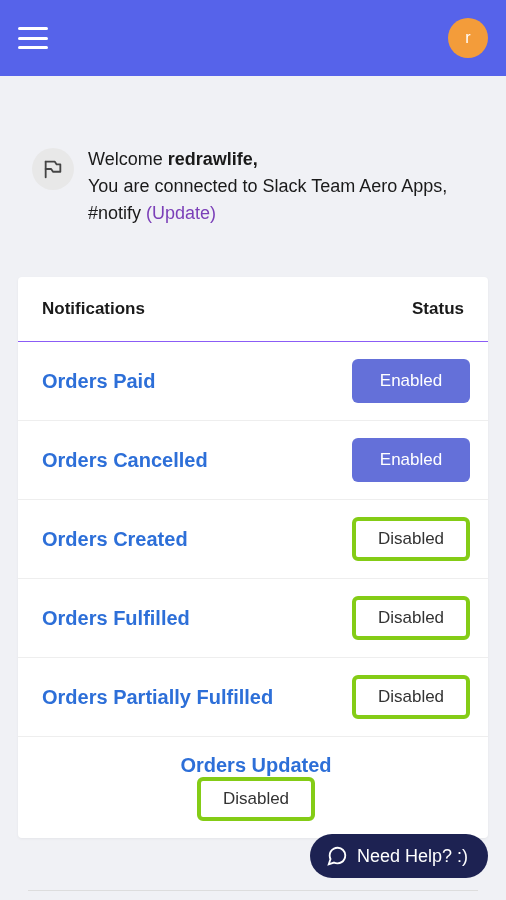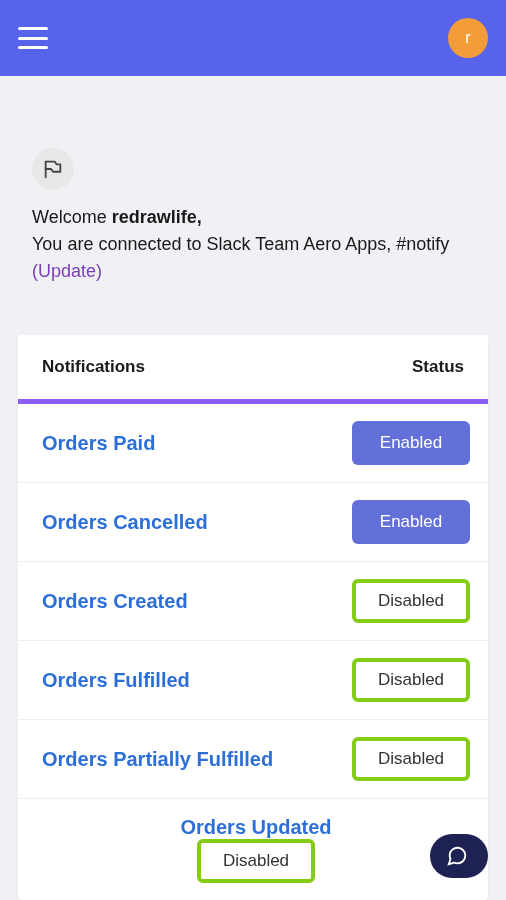--- a/index.html
+++ b/index.html
@@ -50,21 +50,20 @@
       cursor: pointer;
     }
     .content {
       padding: 0 18px;
     }
     .welcome-section {
       display: flex;
       gap: 14px;
       margin-top: 70px;
       padding: 0 10px 0 14px;
-      flex-direction: column;
     }
     .flag-icon-wrap {
       width: 42px;
       height: 42px;
       border-radius: 50%;
       background: #e8e8e8;
       display: flex;
       align-items: center;
       justify-content: center;
       flex-shrink: 0;
@@ -85,21 +84,21 @@
     .notifications-card {
       background: white;
       border-radius: 4px;
       margin-top: 50px;
       box-shadow: 0 1px 3px rgba(0,0,0,0.05);
     }
     .card-header {
       display: flex;
       justify-content: space-between;
       padding: 22px 24px;
-      border-bottom: 5px solid #8b5cf6;
+      border-bottom: 1px solid #8b5cf6;
     }
     .card-header-label {
       font-size: 17px;
       font-weight: 600;
       color: #1a1a1a;
     }
     .notification-row {
       display: flex;
       justify-content: space-between;
       align-items: center;
@@ -227,13 +226,14 @@
 
   <div class="help-section">
     <div class="help-text">Need help or custom features?</div>
   </div>
 </div>
 
 <div class="help-widget">
   <svg width="22" height="22" viewBox="0 0 24 24" fill="none" stroke="white" stroke-width="2">
     <path d="M21 11.5a8.38 8.38 0 0 1-.9 3.8 8.5 8.5 0 0 1-7.6 4.7 8.38 8.38 0 0 1-3.8-.9L3 21l1.9-5.7a8.38 8.38 0 0 1-.9-3.8 8.5 8.5 0 0 1 4.7-7.6 8.38 8.38 0 0 1 3.8-.9h.5a8.48 8.48 0 0 1 8 8v.5z"></path>
   </svg>
+  <span>Need Help? :)</span>
 </div>
 
 </body></html>

